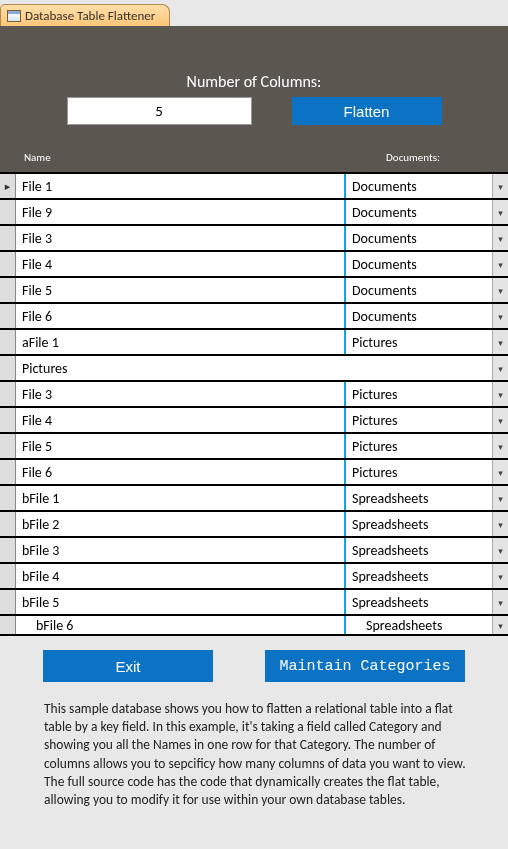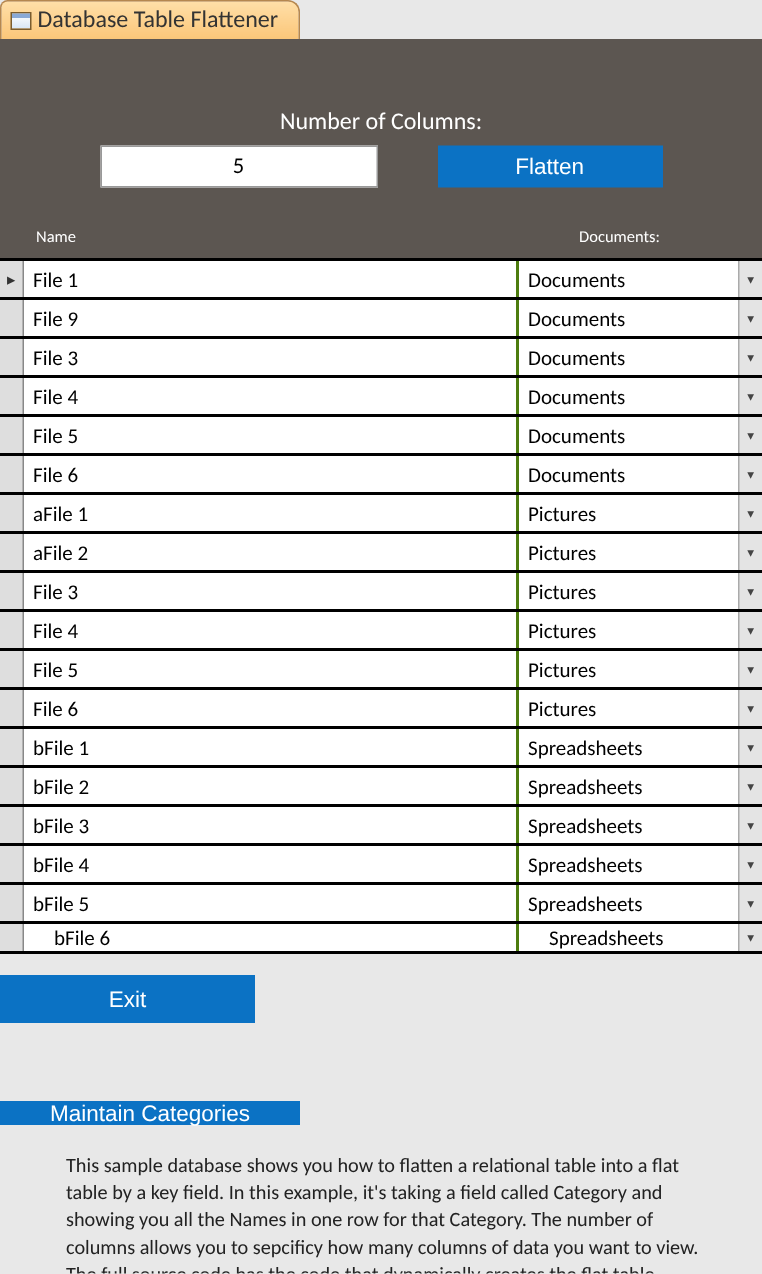--- a/index.html
+++ b/index.html
@@ -18,21 +18,21 @@
   }
   .tab {
     display: flex;
     align-items: center;
     gap: 4px;
     background: linear-gradient(#ffdfa8, #fbc679);
     border: 1px solid #b5874f;
     border-bottom: none;
     border-radius: 5px 8px 0 0;
     padding: 3px 14px 3px 6px;
-    font-size: 16px;
+    font-size: 13px;
     color: #333;
     position: relative;
   }
   .tab-icon {
     width: 14px; height: 12px;
     border: 1px solid #7a5c2e;
     background: linear-gradient(#fff,#d8e6f5);
     display: inline-block;
     position: relative;
   }
@@ -100,21 +100,21 @@
   }
   .row .gutter {
     width: 16px;
     background: #dedede;
     border-right: 1px solid #888;
     display:flex;align-items:center;justify-content:center;
     font-size:11px;color:#333;
   }
   .row .cell-name {
     flex: 0 0 330px;
-    border-right: 2px solid #4d7c0f;
+    border-right: 2px solid #0ea5e9;
     display:flex;align-items:center;
     padding: 0 6px;
     font-size: 14px;
   }
   .row .cell-cat {
     flex: 1;
     display:flex;align-items:center;
     padding: 0 6px;
     font-size: 14px;
     position: relative;
@@ -128,24 +128,23 @@
     display:flex;align-items:center;justify-content:center;
     font-size:9px;color:#444;
   }
   .last-row { height: 20px; }
   .last-row .cell-name, .last-row .cell-cat { overflow:hidden;padding-left:20px; }
   .footer-btns {
     display:flex;
     justify-content:center;
     gap: 52px;
     padding: 14px 0 18px 0;
-    flex-direction: column;
   }
   .btn-exit { width: 170px; height: 32px; }
-  .btn-maint { width: 200px; height: 16px; }
+  .btn-maint { width: 200px; height: 32px; font-family: Liberation Mono, monospace; }
   .desc {
     font-size: 13.5px;
     color: #222;
     padding: 0 40px 0 44px;
     line-height: 1.35;
   }
 </style>
 </head>
 <body>
 
@@ -221,21 +220,20 @@
     <div class="row">
       <div class="gutter"></div>
       <div class="cell-name">aFile 1</div>
       <div class="cell-cat">
         <span>Pictures</span>
         <div class="dd">▾</div>
       </div>
     </div>
     <div class="row">
       <div class="gutter"></div>
-      <div class="cell-name">aFile 2</div>
       <div class="cell-cat">
         <span>Pictures</span>
         <div class="dd">▾</div>
       </div>
     </div>
     <div class="row">
       <div class="gutter"></div>
       <div class="cell-name">File 3</div>
       <div class="cell-cat">
         <span>Pictures</span>

